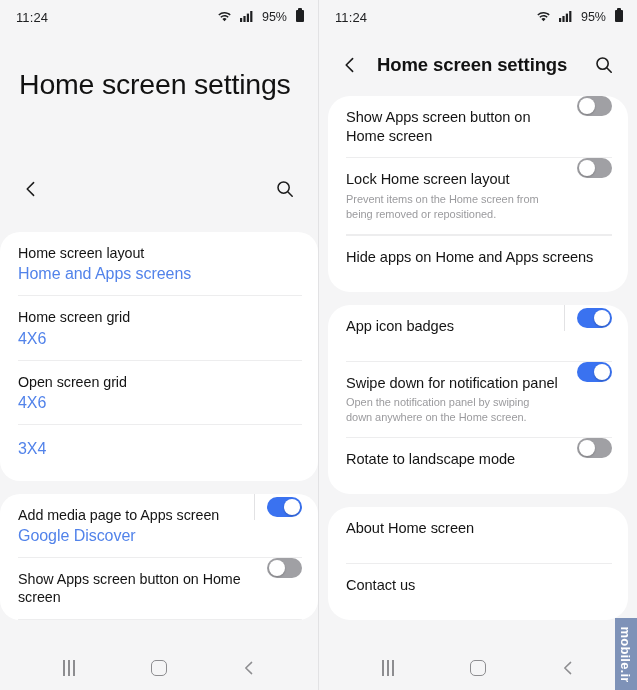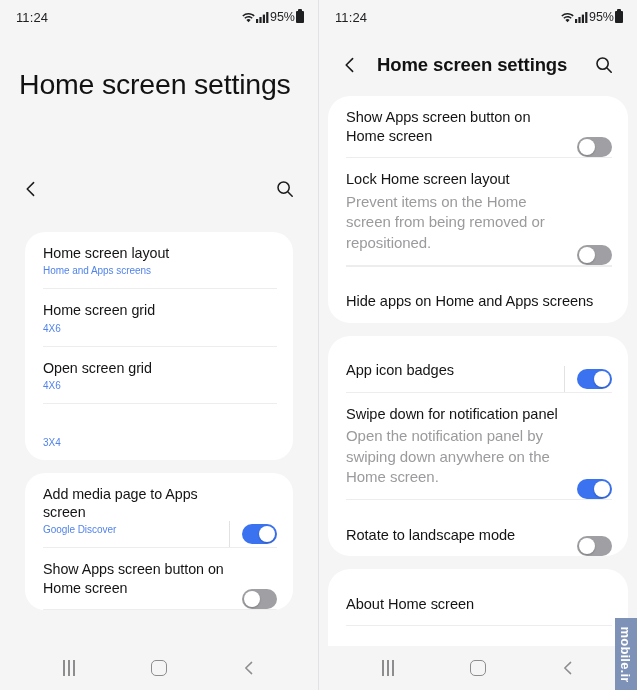--- a/index.html
+++ b/index.html
@@ -34,22 +34,22 @@
     padding: 0 14px 0 16px;
     color: #202124;
   }
   .status-time {
     font-size: 13px;
     letter-spacing: .1px;
     color: #1e1f21;
   }
   .status-right {
     display: flex;
-    align-items: center;
-    gap: 0;
+    align-items: flex-start;
+    gap: 8px;
   }
   .status-right svg { display: block; }
   .status-batt-text {
     font-size: 12.5px;
     color: #1e1f21;
     margin-left: 1px;
   }
   .batt-glyph {
     width: 8px; height: 12px;
     background: #1e1f21;
@@ -112,57 +112,57 @@
     display: flex; align-items: center; justify-content: center;
     color: #1b1b1b;
     cursor: pointer;
     flex: 0 0 auto;
   }
   .icon-btn svg { display: block; }
 
   
   .body {
     flex: 1 1 auto;
-    padding: 0 25px;
+    padding: 0 0;
     overflow: hidden;
   }
   .panel.right .body { padding: 0 9px; }
 
   .card {
     background: #ffffff;
     border-radius: 22px;
     margin-bottom: 13px;
     overflow: hidden;
   }
   .panel.left .card { border-radius: 20px; }
 
   .row {
     position: relative;
     display: flex;
-    align-items: flex-end;
+    align-items: flex-start;
     padding: 0 16px 0 18px;
     min-height: 56px;
     cursor: pointer;
   }
   .row .texts { flex: 1 1 auto; padding: 12px 0; min-width: 0; }
   .row .title {
     font-size: 14.3px;
     color: #141414;
     line-height: 1.28;
     letter-spacing: -0.05px;
   }
   .panel.right .row .title { font-size: 14.6px; }
   .row .sub-blue {
-    font-size: 10px;
+    font-size: 16px;
     color: #5283ea;
     margin-top: 3px;
     letter-spacing: -0.05px;
   }
   .row .sub-grey {
-    font-size: 15px;
+    font-size: 11px;
     color: #9b9b9e;
     margin-top: 3px;
     line-height: 1.35;
     letter-spacing: -0.05px;
     max-width: 212px;
   }
   .divider {
     height: 1px;
     background: #ededee;
     margin-left: 18px;

